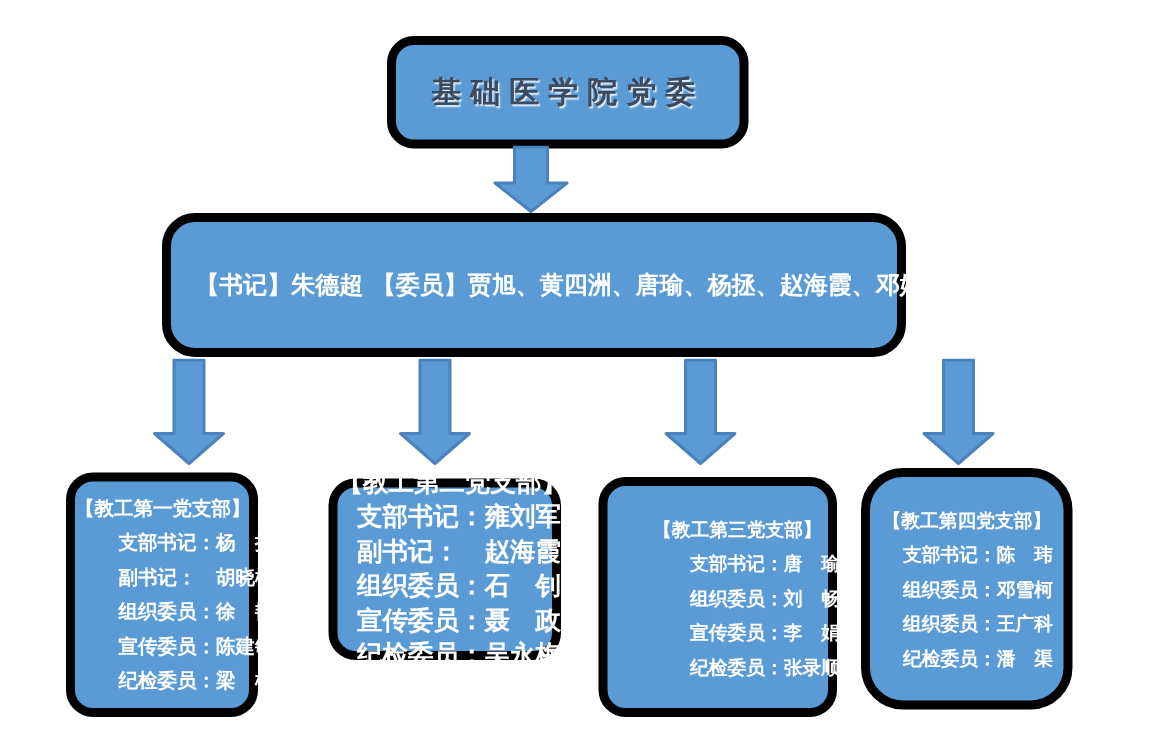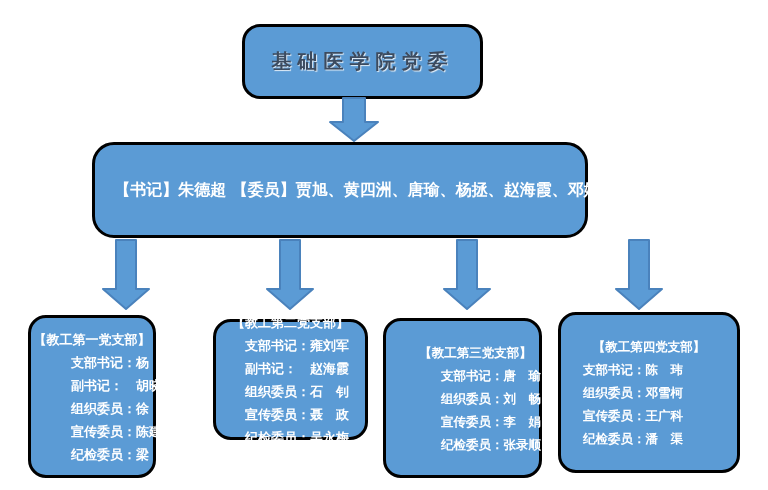--- a/index.html
+++ b/index.html
@@ -3,21 +3,21 @@
 <meta charset="utf-8">
 <style>
   html,body{margin:0;padding:0;}
   body{
     width:768px;height:490px;background:#ffffff;position:relative;overflow:hidden;
     font-family:"DejaVu Sans",sans-serif;
   }
   .stage{position:absolute;inset:0;}
   .shape{
     position:absolute;box-sizing:border-box;
-    background:#5b9bd5;border:3px solid #000000;border-radius:18px;
+    background:#5b9bd5;border:6px solid #000000;border-radius:18px;margin-left:16px;
   }
   .root-box{
     left:242px;top:24px;width:241px;height:75px;
     display:flex;align-items:center;justify-content:center;
   }
   .root-title{
     color:#3c4b5f;font-size:20px;font-weight:bold;letter-spacing:6px;
     text-shadow:1px 1px 1px rgba(255,255,255,0.85);
     white-space:nowrap;
   }
@@ -34,26 +34,26 @@
     display:flex;flex-direction:column;justify-content:center;
     color:#ffffff;font-weight:bold;
   }
   .branch-title{
     text-align:center;line-height:23px;white-space:nowrap;
   }
   .branch-row{
     line-height:23px;white-space:nowrap;
   }
   .b1{left:28px;top:315px;width:128px;height:163px;font-size:13px;}
-  .b1 .branch-row{padding-left:40px;}
-  .b2{left:213px;top:319px;width:155px;height:121px;font-size:13px;}
-  .b2 .branch-row{padding-left:29px;}
+  .b1 .branch-row{padding-left:29px;}
+  .b2{left:203px;top:319px;width:155px;height:121px;font-size:17px;}
+  .b2 .branch-row{padding-left:13px;}
   .b3{left:383px;top:318px;width:159px;height:160px;font-size:12.5px;padding-left:26px;}
   .b3 .branch-row{padding-left:29px;}
-  .b4{left:558px;top:312px;width:182px;height:161px;font-size:12.5px;}
+  .b4{left:558px;top:312px;width:141px;height:161px;font-size:12.5px;border-radius:28px;}
   .b4 .branch-row{padding-left:22px;}
 </style>
 </head>
 <body>
 
 <div class="stage">
 
   <div class="shape root-box">
     <span class="root-title">基础医学院党委</span>
   </div>
@@ -102,17 +102,17 @@
     <div class="branch-row">支部书记：唐　瑜</div>
     <div class="branch-row">组织委员：刘　畅</div>
     <div class="branch-row">宣传委员：李　娟</div>
     <div class="branch-row">纪检委员：张录顺</div>
   </div>
 
   <div class="shape branch-box b4">
     <div class="branch-title">【教工第四党支部】</div>
     <div class="branch-row">支部书记：陈　玮</div>
     <div class="branch-row">组织委员：邓雪柯</div>
-    <div class="branch-row">宣传委员：王广科</div>
+    <div class="branch-row">组织委员：王广科</div>
     <div class="branch-row">纪检委员：潘　渠</div>
   </div>
 
 </div>
 
 </body></html>

